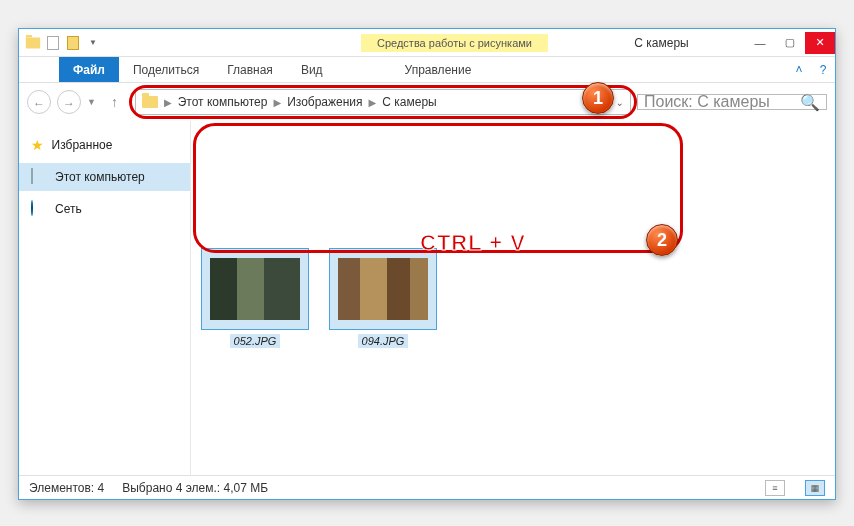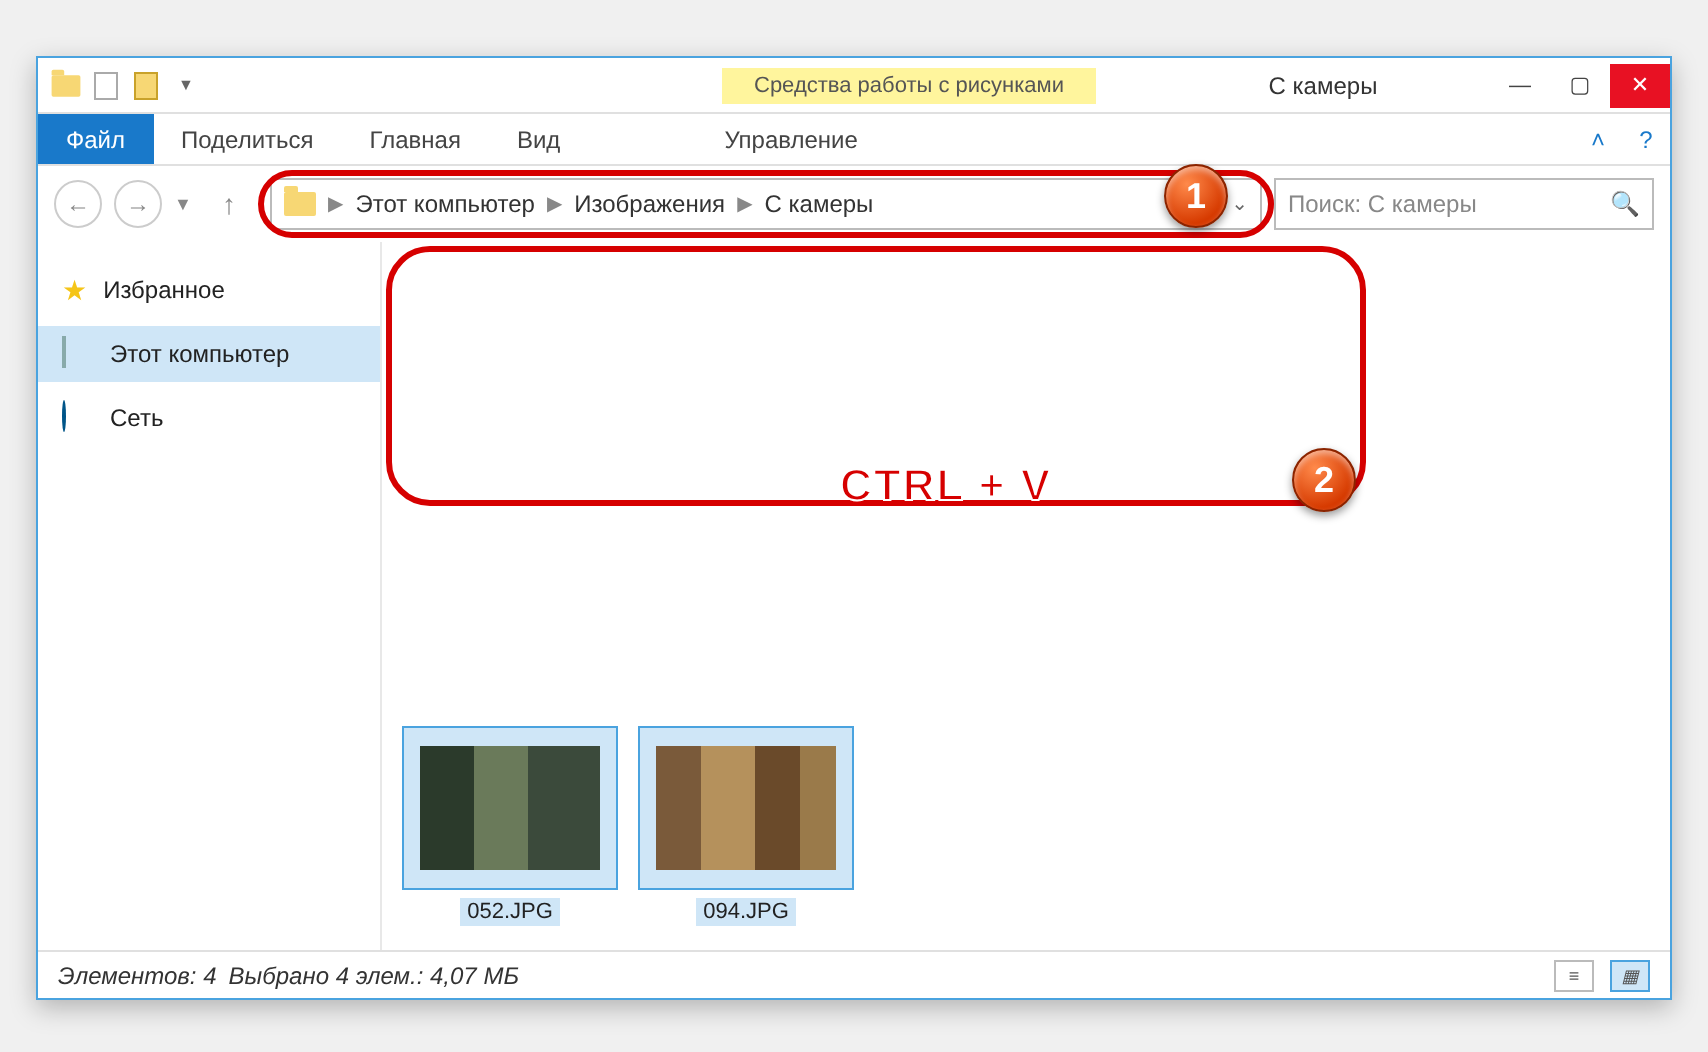--- a/index.html
+++ b/index.html
@@ -15,51 +15,51 @@
   .qat-icon { width: 16px; height: 16px; display:flex; align-items:center; justify-content:center;}
   .ctx-tab { margin-left: 260px; background: #fff59d; padding: 3px 16px; font-size: 11px; color: #555;}
   .title-text { flex: 1; text-align: center; font-size: 12px; color: #333; margin-left: 30px;}
   .win-controls { display: flex; }
   .win-btn { width: 30px; height: 22px; display: flex; align-items: center; justify-content: center; font-size: 11px;}
   .win-btn.close { background: #e81123; color: #fff; }
   .win-btn.min, .win-btn.max { color: #444; }
   
   .ribbon { height: 26px; background: #fff; display: flex; align-items: stretch; border-bottom: 1px solid #e0e0e0;}
   .tab { padding: 4px 14px; font-size: 12px; color: #444; display:flex; align-items:center;}
-  .tab.file { background: #1979ca; color: #fff; font-weight: 400;}
+  .tab.file { background: #1979ca; color: #fff; font-weight: 700; margin-left: 40px;}
   .tab.ctx-manage { margin-left: 54px; }
   .ribbon .spacer { flex: 1; }
   .ribbon .chev, .ribbon .help { width: 24px; display:flex; align-items:center; justify-content:center; color:#1979ca; font-size:12px;}
   
   .navrow { height: 38px; display: flex; align-items: center; padding: 4px 8px; gap: 6px; background: #fff; }
   .nav-btn { width: 24px; height: 24px; border:1px solid #ccc; border-radius:50%; display:flex; align-items:center; justify-content:center; font-size:12px; color:#888;}
   .nav-up { border:none; width:18px; color:#888; font-size:14px;}
   .address-wrap { flex: 1; position: relative; height: 26px; }
   .address { position:absolute; inset:0; border:1px solid #bbb; display:flex; align-items:center; padding: 0 6px; gap:4px; font-size:12px; color:#333;}
   .crumb-sep { color:#888; font-size:10px; padding:0 2px;}
   .addr-dd { margin-left:auto; color:#666; font-size:10px;}
   .address-highlight { position:absolute; inset:-4px -6px; border:3px solid #d60000; border-radius:18px; pointer-events:none;}
-  .search { width: 190px; height: 26px; border:1px solid #bbb; display:flex; align-items:center; padding:0 6px; font-size:12px; color:#888;}
+  .search { width: 190px; height: 16px; border:1px solid #bbb; display:flex; align-items:center; padding:0 6px; font-size:16px; color:#888;}
   .search .mag { margin-left:auto; color:#888;}
   
   .body { flex:1; display:flex; min-height:0;}
   .sidebar { width: 172px; border-right:1px solid #e8e8e8; padding-top:10px;}
   .side-item { display:flex; align-items:center; gap:8px; padding:6px 12px; font-size:12px; color:#222;}
   .side-item.fav .star { color:#f5c518; font-size:14px;}
   .side-item.pc { background:#cfe6f7; margin:4px 0;}
   .side-item .ico { width:16px; height:16px;}
-  .content { flex:1; position:relative; padding: 12px 10px; display:flex; align-items:flex-end; gap:10px;}
+  .content { flex:1; position:relative; padding: 12px 10px; display:flex; align-items:center; gap:20px;font-style:italic;}
   .content-highlight { position:absolute; top:2px; left:2px; width:490px; height:130px; border:3px solid #d60000; border-radius:22px; pointer-events:none;}
   .thumb { width: 108px; text-align:center; font-size:11px; color:#222;}
   .thumb-box { width:108px; height:82px; border:1px solid #7fb8e0; background:#e8f2fb; padding:8px; display:flex; align-items:center; justify-content:center;}
   .pix { width:90px; height:62px; background:#888; position:relative; overflow:hidden;}
   .thumb.sel .thumb-box { background:#cfe6f7; border-color:#4aa3df;}
   .thumb .name { display:inline-block; margin-top:4px; padding:1px 4px; background:#cfe6f7;}
   
-  .status { height: 24px; border-top:1px solid #e0e0e0; display:flex; align-items:center; font-size:12px; color:#333; padding:0 10px; gap:6px;font-style:italic;}
+  .status { height: 24px; border-top:1px solid #e0e0e0; display:flex; align-items:center; font-size:12px; color:#333; padding:0 10px; gap:18px;}
   .status .spacer { flex:1;}
   .view-btn { width:20px; height:16px; border:1px solid #bbb; margin-left:2px; display:flex; align-items:center; justify-content:center; font-size:9px; color:#555;}
   .view-btn.active { background:#cfe6f7; border-color:#4aa3df;}
   
   .badge { position:absolute; width:32px; height:32px; border-radius:50%;
     background: radial-gradient(circle at 35% 30%, #ff8a4b, #d63a00 70%); color:#fff;
     font-weight:bold; font-size:18px; display:flex; align-items:center; justify-content:center;
     box-shadow: 0 2px 4px rgba(0,0,0,.4), inset 0 2px 3px rgba(255,255,255,.5);
     border:1px solid #8a2400;}
   .badge1 { top: 82px; left: 582px;}

